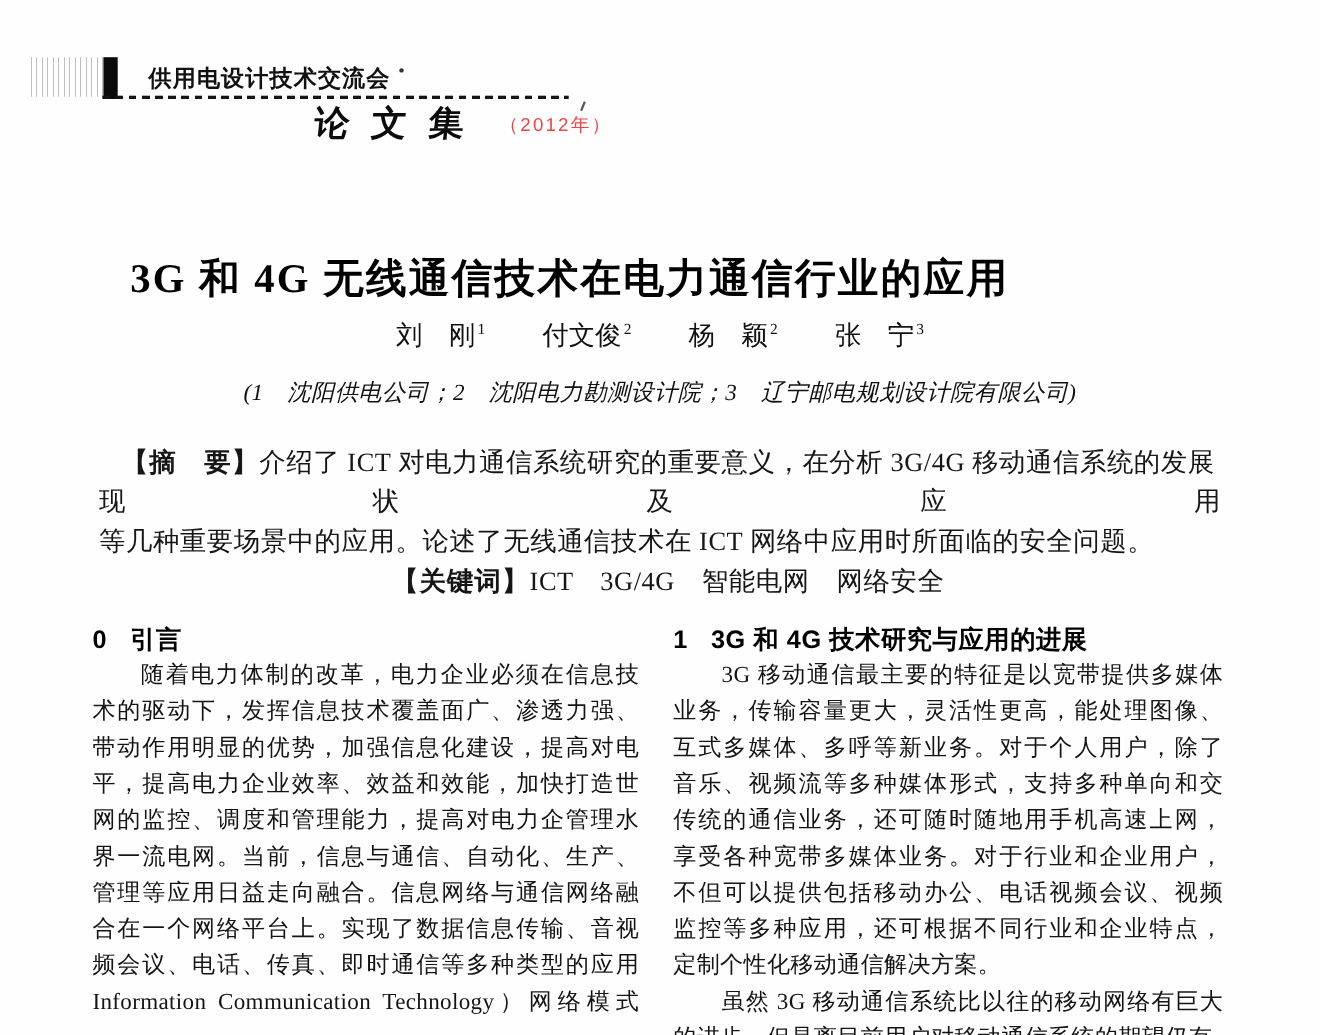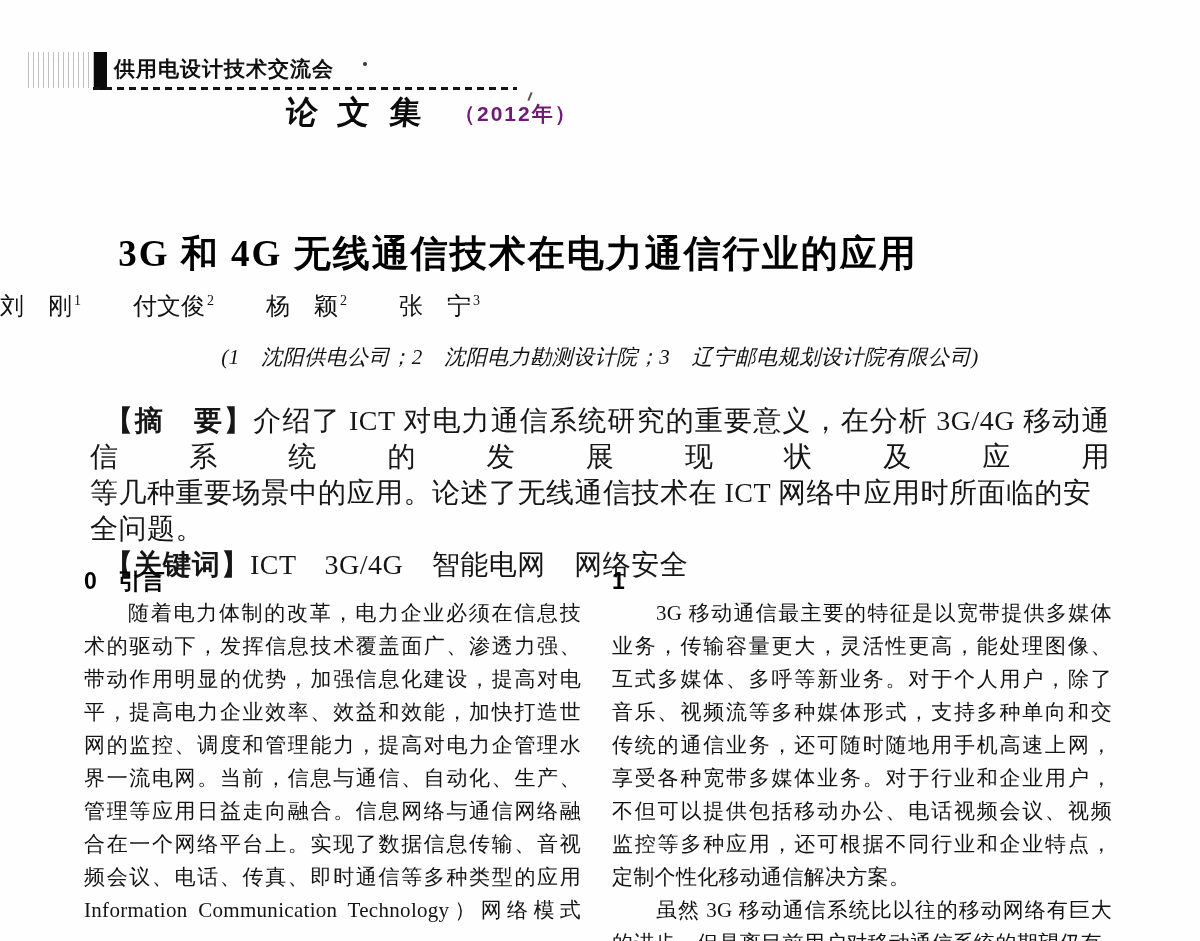--- a/index.html
+++ b/index.html
@@ -10,59 +10,59 @@
   }
   
   .scan-noise{
     position:absolute;left:28px;top:52px;width:66px;height:36px;opacity:.55;
     background:
       repeating-linear-gradient(90deg, rgba(0,0,0,.45) 0 1px, transparent 1px 5px),
       repeating-linear-gradient(0deg, rgba(255,255,255,.85) 0 2px, transparent 2px 6px);
   }
   .accent-bar{position:absolute;left:94px;top:52px;width:13px;height:38px;background:#0a0a0a;}
   .conf-name{
-    position:absolute;left:114px;top:54px;
-    font-family:Liberation Mono, monospace;font-weight:700;font-size:21px;line-height:34px;
+    position:absolute;left:135px;top:54px;
+    font-family:Liberation Serif, serif;font-weight:700;font-size:21px;line-height:34px;
     letter-spacing:1px;color:#111;
   }
   .speck-dot{position:absolute;left:363px;top:62px;width:4px;height:4px;background:#333;border-radius:50%;}
   .speck-tick{position:absolute;left:529px;top:92px;width:2px;height:9px;background:#555;transform:rotate(22deg);}
   .dashed-rule{
     position:absolute;left:93px;top:87px;width:424px;height:3px;
     background:repeating-linear-gradient(90deg,#141414 0 7px,transparent 7px 12px);
   }
   .collection{position:absolute;left:286px;top:92px;display:flex;align-items:flex-end;gap:12px;}
   .collection-title{
     font-family:"DejaVu Serif", serif;font-weight:900;font-size:32px;line-height:40px;
     letter-spacing:20px;color:#0b0b0b;transform:skewX(-6deg);
   }
   .collection-year{
-    font-family:"Liberation Sans", sans-serif;font-weight:700;font-size:21px;line-height:36px;
-    letter-spacing:2px;color:#701a75;
+    font-family:"Liberation Sans", sans-serif;font-weight:400;font-size:17px;line-height:36px;
+    letter-spacing:2px;color:#ef4444;
   }
   
   .paper-title{
     position:absolute;left:0;top:205px;width:1036px;text-align:center;
     font-weight:700;font-size:37px;line-height:48px;letter-spacing:2px;color:#000;
   }
   .authors{
     position:absolute;left:0;top:289px;width:1200px;
-    display:flex;justify-content:flex-start;gap:52px;
+    display:flex;justify-content:center;gap:52px;
     font-size:24px;line-height:34px;color:#111;
   }
   .authors sup{font-size:14px;line-height:0;vertical-align:super;margin-left:2px;}
   .affiliations{
     position:absolute;left:0;top:341px;width:1200px;text-align:center;
     font-size:21px;line-height:32px;letter-spacing:.5px;color:#111;font-style:italic;
   }
   
-  .abstract{position:absolute;left:90px;top:403px;width:1020px;font-size:28px;}
+  .abstract{position:absolute;left:90px;top:403px;width:1020px;font-size:24px;}
   .abstract .aln{line-height:36px;letter-spacing:.5px;}
   .abstract .j{text-align:justify;text-align-last:justify;}
-  .abstract .ind{text-indent:15px;}
+  .abstract .ind{text-indent:15px;text-align:center;}
   .blabel{font-weight:700;font-family:"Liberation Sans", sans-serif;letter-spacing:1px;}
   
   .col{position:absolute;top:565px;}
   .col-left{left:84px;width:497px;}
   .col-right{left:612px;width:500px;}
   .sec-heading{
     display:flex;gap:21px;align-items:baseline;
     font-family:"Liberation Sans", sans-serif;font-weight:700;font-size:23px;line-height:32px;
     letter-spacing:.5px;color:#000;
   }
@@ -119,20 +119,21 @@
   <div class="ln j">界一流电网。当前，信息与通信、自动化、生产、</div>
   <div class="ln j">管理等应用日益走向融合。信息网络与通信网络融</div>
   <div class="ln j">合在一个网络平台上。实现了数据信息传输、音视</div>
   <div class="ln j">频会议、电话、传真、即时通信等多种类型的应用</div>
   <div class="ln j nowrap">Information Communication Technology）网络模式</div>
 </div>
 
 <div class="col col-right">
   <div class="sec-heading">
     <span>1</span>
+    <span>3G 和 4G 技术研究与应用的进展</span>
   </div>
   <div class="ln j ind">3G 移动通信最主要的特征是以宽带提供多媒体</div>
   <div class="ln j">业务，传输容量更大，灵活性更高，能处理图像、</div>
   <div class="ln j">互式多媒体、多呼等新业务。对于个人用户，除了</div>
   <div class="ln j">音乐、视频流等多种媒体形式，支持多种单向和交</div>
   <div class="ln j">传统的通信业务，还可随时随地用手机高速上网，</div>
   <div class="ln j">享受各种宽带多媒体业务。对于行业和企业用户，</div>
   <div class="ln j">不但可以提供包括移动办公、电话视频会议、视频</div>
   <div class="ln j">监控等多种应用，还可根据不同行业和企业特点，</div>
   <div class="ln">定制个性化移动通信解决方案。</div>

